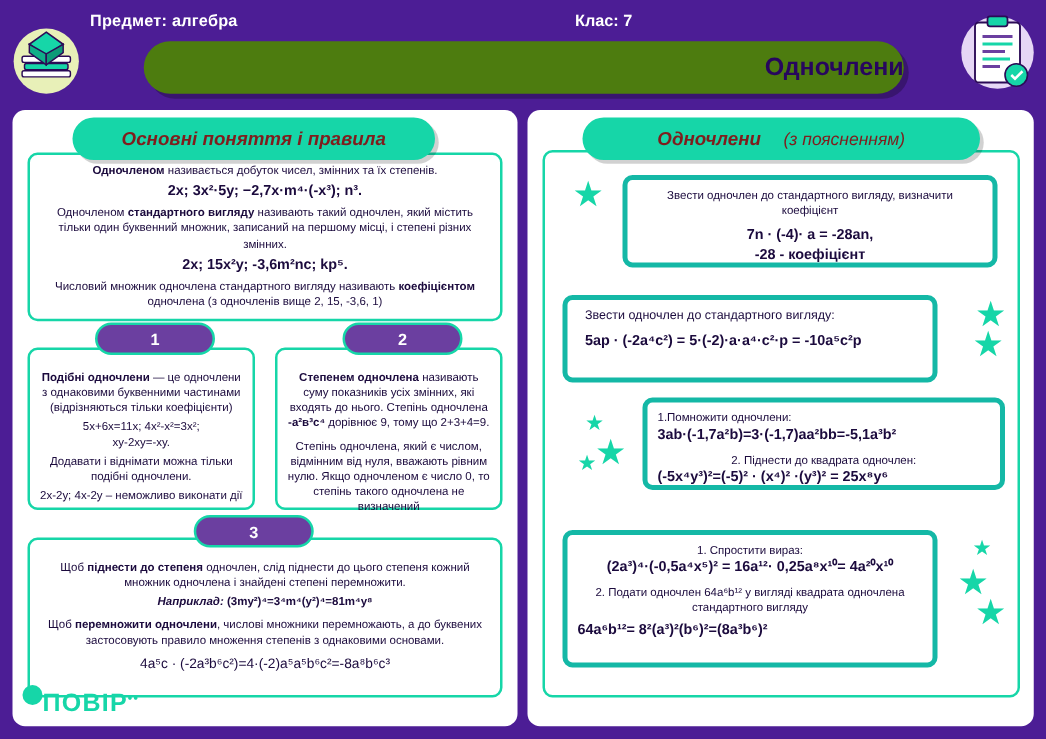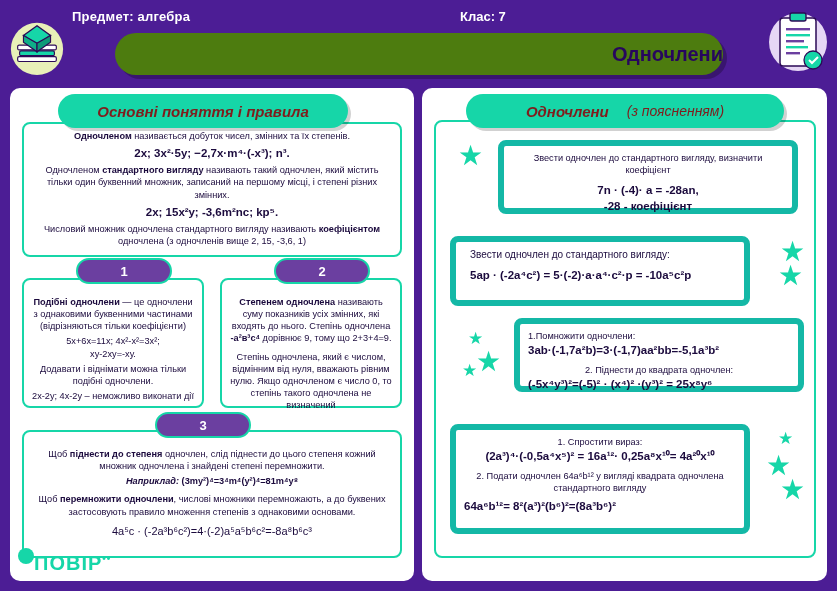--- a/index.html
+++ b/index.html
@@ -109,21 +109,21 @@
   #box-degree { left: 220px; top: 278px; width: 182px; height: 130px; }
   #box-power { left: 22px; top: 430px; width: 380px; height: 128px; }
   #pill1 { left: 76px; top: 258px; }
   #pill2 { left: 274px; top: 258px; }
   #pill3 { left: 155px; top: 412px; }
 
   
   #right-frame { left: 434px; top: 120px; width: 382px; height: 438px; }
   .ex {
     position: absolute;
-    border: 6px solid #14b8a6;
+    border: 4px solid #14b8a6;
     border-radius: 8px;
     background: #ffffff;
     padding: 6px 8px;
   }
   #ex1 { left: 498px; top: 140px; width: 300px; height: 74px; }
   #ex2 { left: 450px; top: 236px; width: 300px; height: 70px; }
   #ex3 { left: 514px; top: 318px; width: 290px; height: 74px; }
   #ex4 { left: 450px; top: 424px; width: 300px; height: 110px; }
 
   .star {

